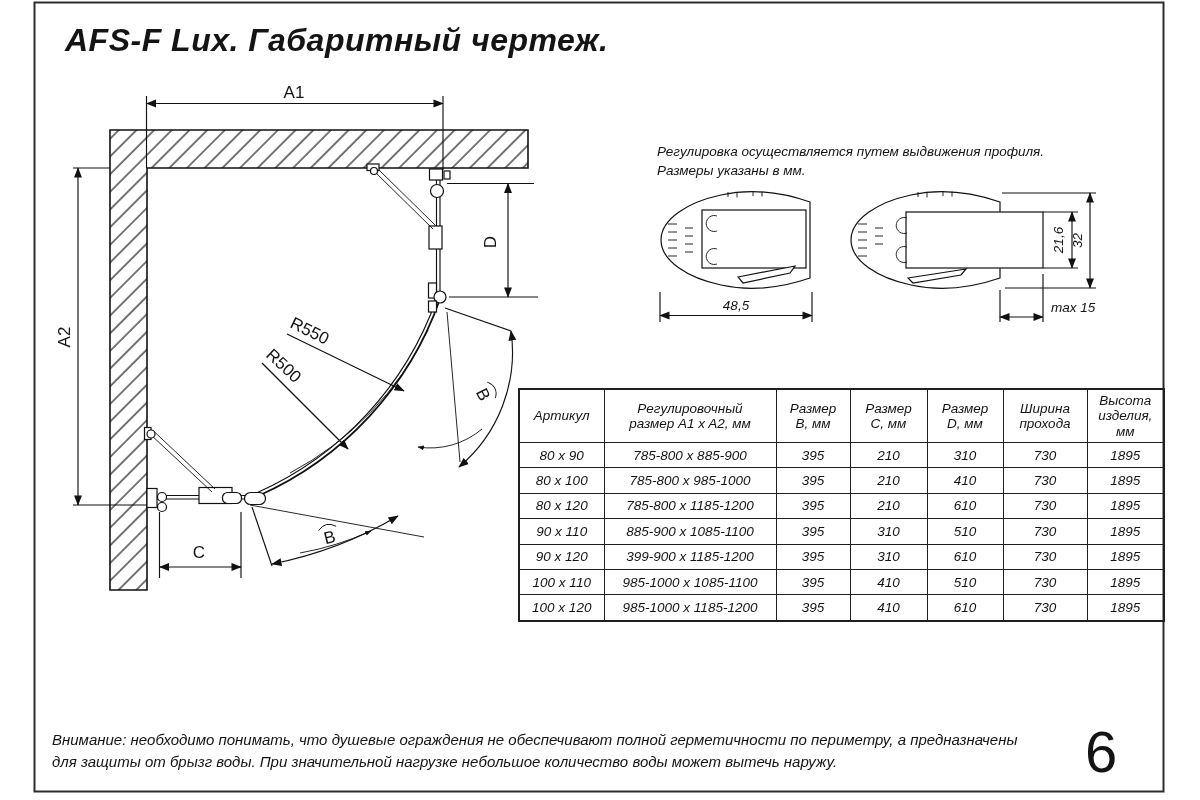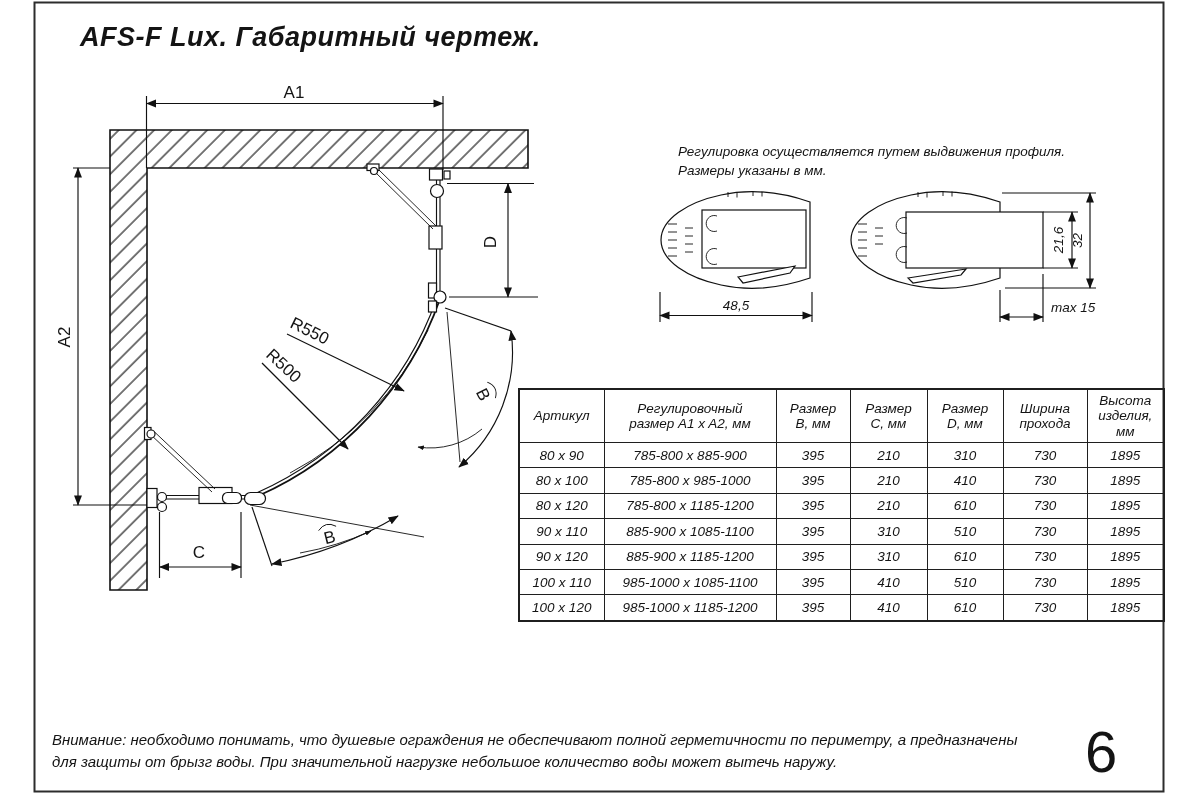--- a/index.html
+++ b/index.html
@@ -1,20 +1,20 @@
 <!DOCTYPE html>
 <html><head>
 <meta charset="utf-8">
 <style>
   html,body{margin:0;padding:0;background:#fff;}
   body{width:1200px;height:800px;position:relative;overflow:hidden;
        font-family:"Liberation Sans","DejaVu Sans",sans-serif;color:#141414;}
   .abs{position:absolute;}
-  .title{left:80px;top:22px;font-size:27px;font-style:italic;font-weight:600;letter-spacing:.5px;}
-  .note{left:678px;top:142px;font-size:13.5px;font-style:italic;line-height:19px;}
+  .title{left:65px;top:22px;font-size:32px;font-style:italic;font-weight:600;letter-spacing:.5px;}
+  .note{left:657px;top:142px;font-size:13.5px;font-style:italic;line-height:19px;}
   .warning{left:52px;top:729px;font-size:15px;font-style:italic;line-height:21.5px;width:1060px;}
   .warning .u{}
   .pagenum{left:1085px;top:718px;font-size:58px;font-weight:400;letter-spacing:1px;}
   
   .spec{left:518px;top:388px;}
   .spec table{border-collapse:collapse;table-layout:fixed;}
   .spec th,.spec td{border:1.4px solid #1f1f1f;font-style:italic;font-weight:400;
       text-align:center;vertical-align:middle;padding:0;font-size:13.5px;color:#141414;}
   .spec table{border:2px solid #1f1f1f;}
   .spec th{height:52px;line-height:15.5px;white-space:pre-line;}
@@ -259,21 +259,21 @@
         <td>90 x 110</td>
           <td>885-900 x 1085-1100</td>
           <td>395</td>
           <td>310</td>
           <td>510</td>
           <td>730</td>
           <td>1895</td>
       </tr>
       <tr>
         <td>90 x 120</td>
-          <td>885-900 x 1185-1200</td>
+          <td>399-900 x 1185-1200</td>
           <td>395</td>
           <td>310</td>
           <td>610</td>
           <td>730</td>
           <td>1895</td>
       </tr>
       <tr>
         <td>100 x 110</td>
           <td>985-1000 x 1085-1100</td>
           <td>395</td>

